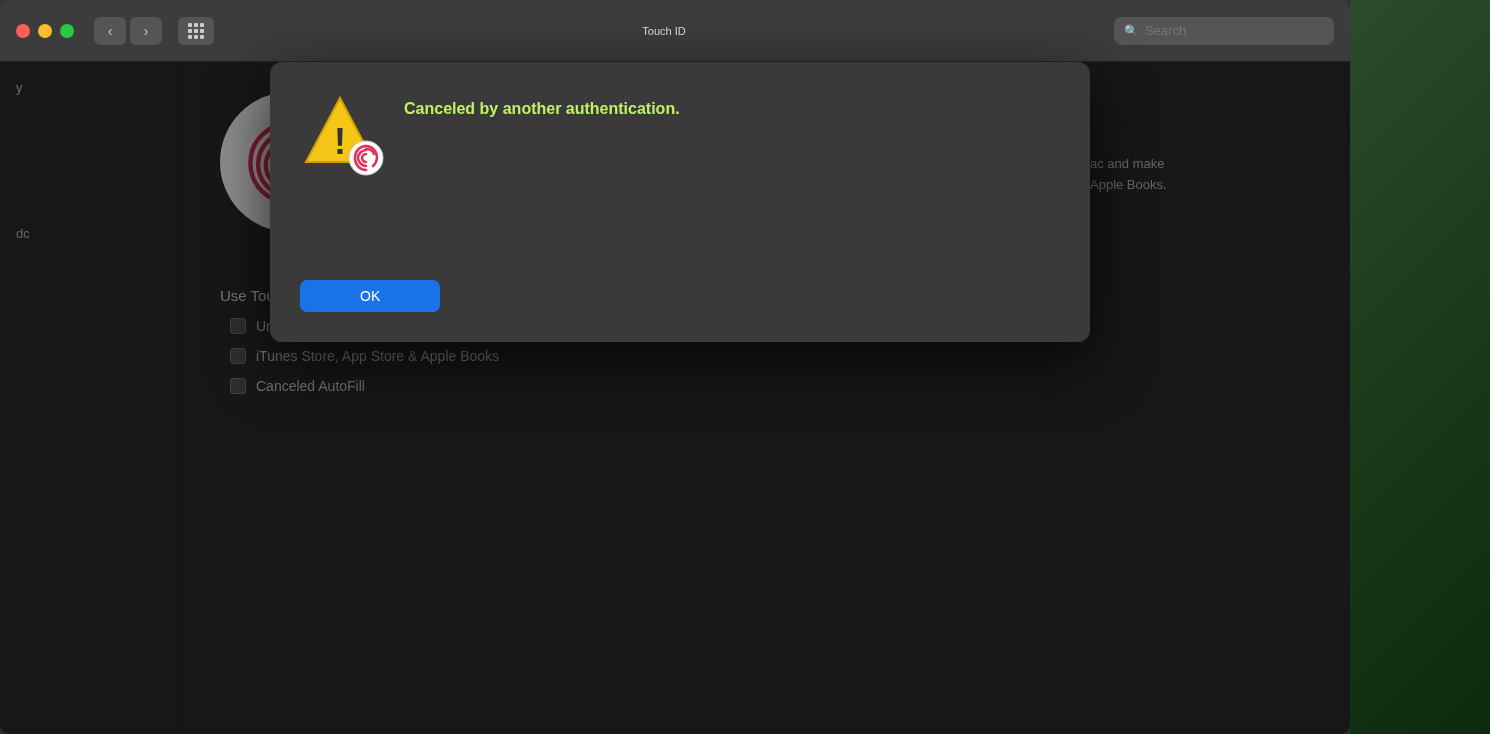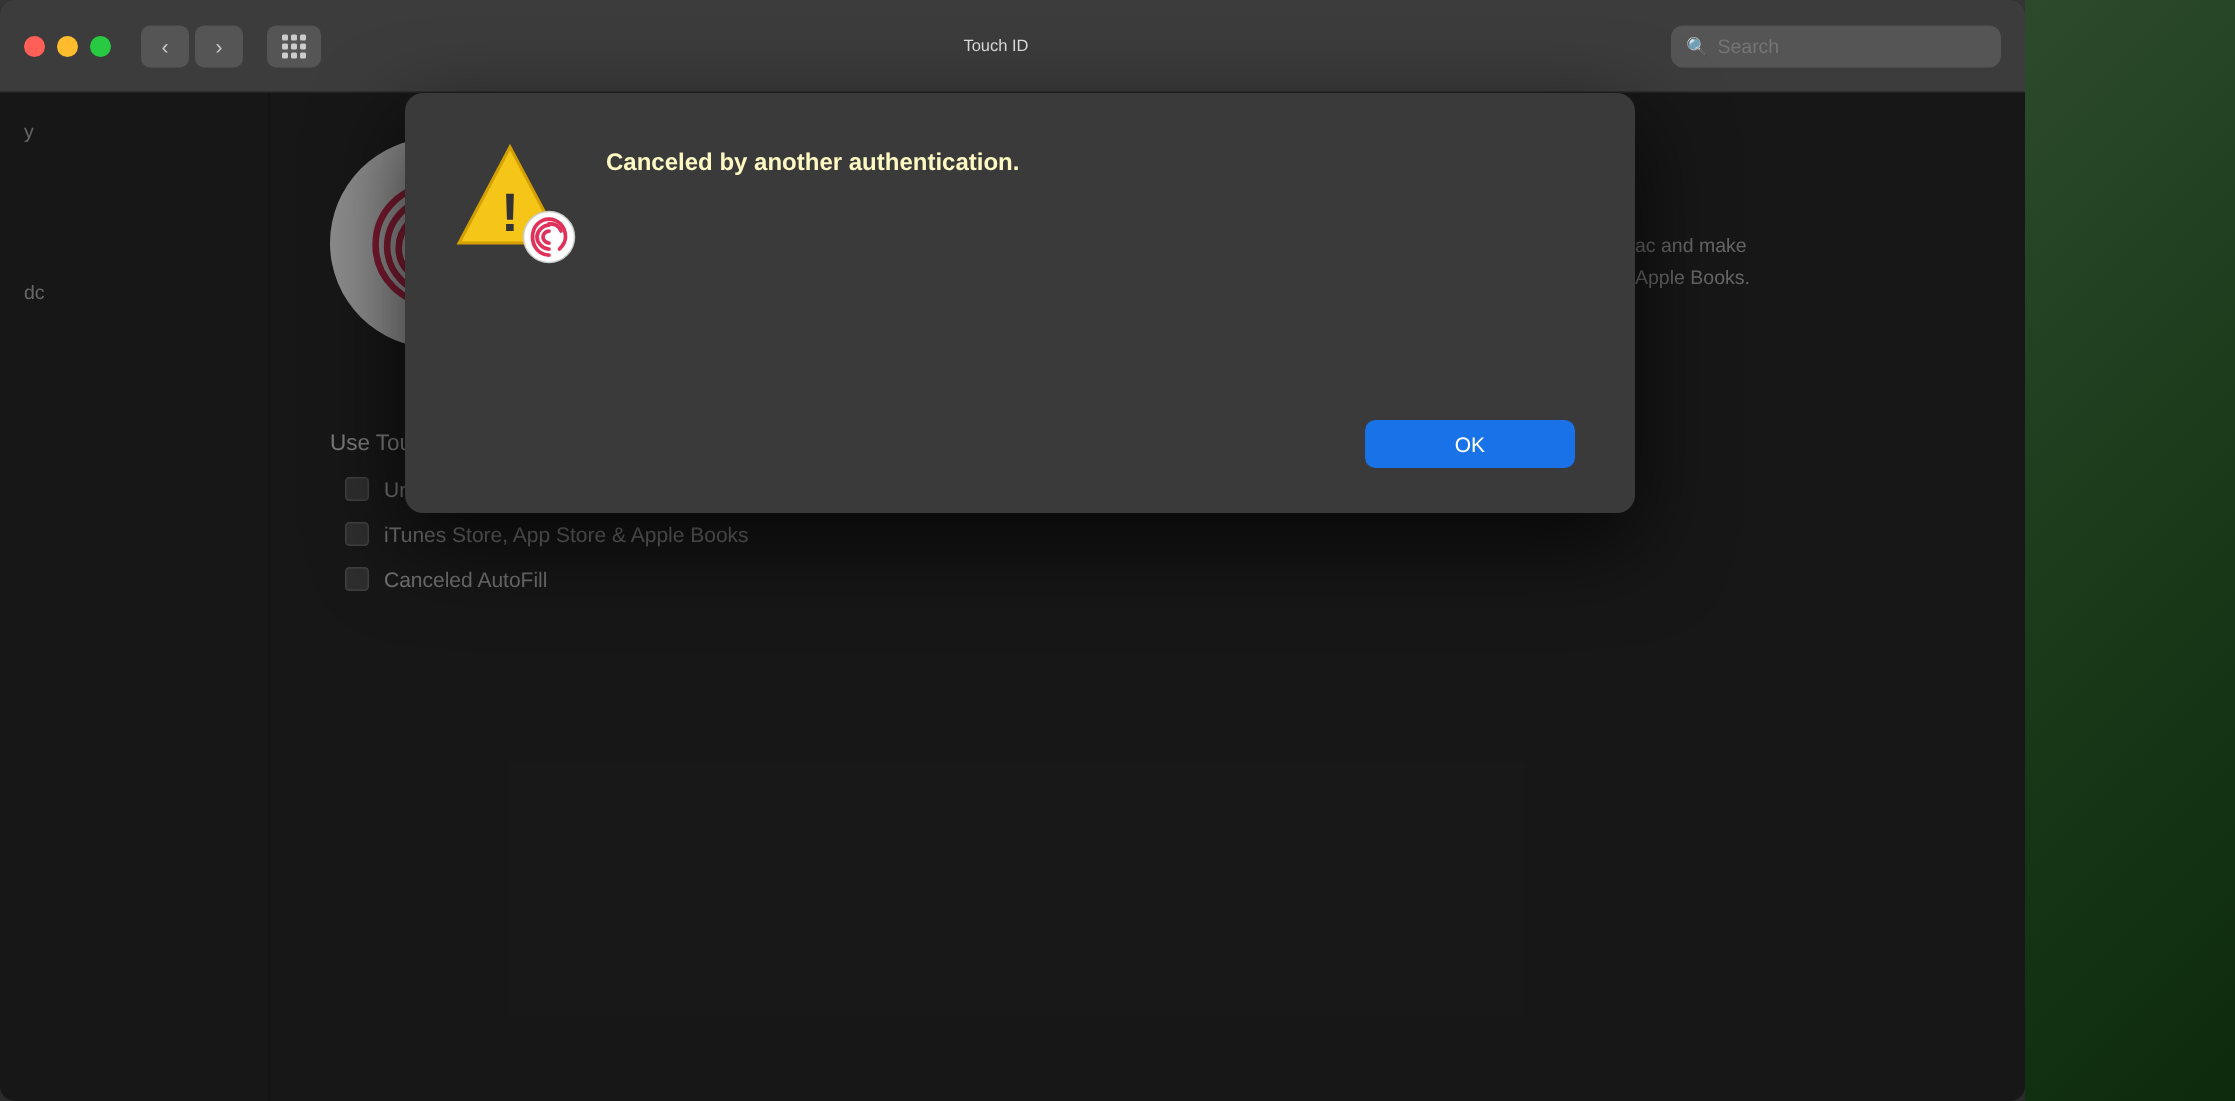--- a/index.html
+++ b/index.html
@@ -292,29 +292,29 @@
       width: 36px;
       height: 36px;
     }
 
     .alert-text-area {
       flex: 1;
       padding-top: 8px;
     }
 
     .alert-title {
-      color: #fef9c3;
+      color: #bef264;
       font-size: 16px;
       font-weight: 700;
       margin-bottom: 10px;
     }
 
     .alert-footer {
       display: flex;
-      justify-content: flex-end;
+      justify-content: flex-start;
       margin-top: 20px;
     }
 
     .ok-button {
       background: #1a72e8;
       color: #fff;
       border: none;
       border-radius: 7px;
       padding: 8px 60px;
       font-size: 14px;
@@ -381,21 +381,21 @@
     <div class="search-bar">
       <span class="search-icon-char">🔍</span>
       <input type="text" placeholder="Search" style="">
     </div>
   </div>
 
   <div class="content-area">
 
     <div class="sidebar">
       <div class="sidebar-item">y</div>
-      <div class="sidebar-item" style="margin-top:80px;">dc</div>
+      <div class="sidebar-item" style="margin-top:119px;">dc</div>
     </div>
 
     <div class="main-content">
       <div class="touch-id-section">
 
         <div class="touch-id-icon-container">
           <svg class="touch-id-icon" viewBox="0 0 100 100" xmlns="http://www.w3.org/2000/svg">
 
             <circle cx="50" cy="50" r="46" fill="white"></circle>
             <path d="M50 15 C30 15, 14 31, 14 51 C14 71, 30 87, 50 87 C70 87, 86 71, 86 51" stroke="#e0325a" stroke-width="4" fill="none" stroke-linecap="round"></path>

